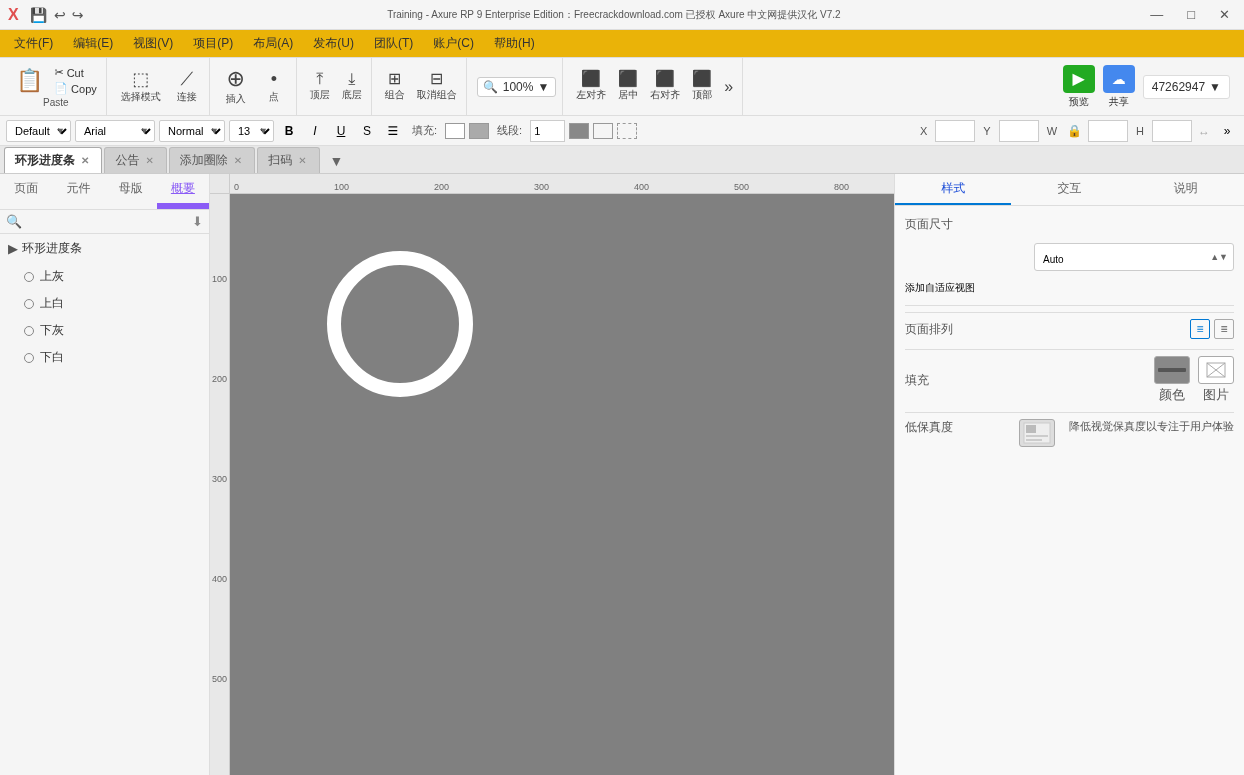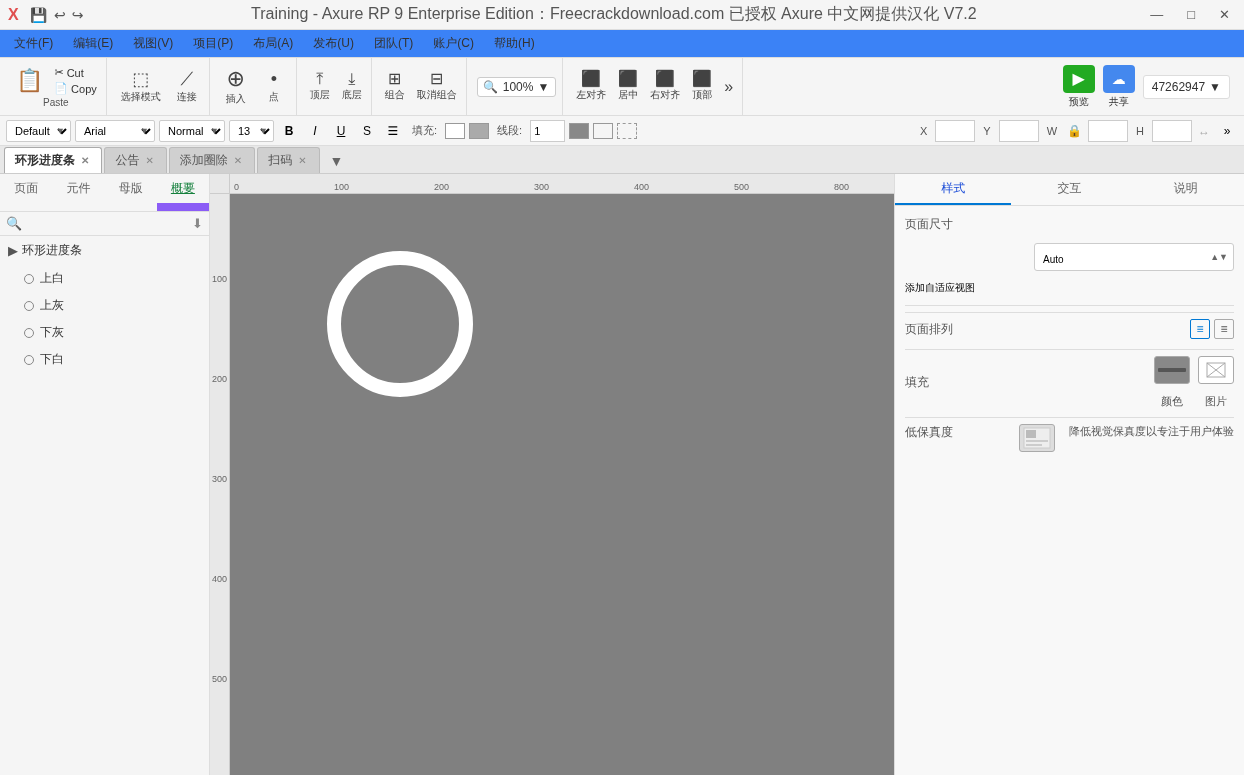--- a/index.html
+++ b/index.html
@@ -32,39 +32,39 @@
       align-items: center;
     }
     #titlebar .title-icons span {
       font-size: 14px;
       color: #555;
       cursor: pointer;
     }
     #titlebar .title-text {
       flex: 1;
       text-align: center;
-      font-size: 16px;
+      font-size: 10px;
       color: #555;
     }
     #titlebar .title-controls {
       display: flex;
       gap: 12px;
       align-items: center;
     }
     #titlebar .title-controls span {
       font-size: 13px;
       color: #555;
       cursor: pointer;
       padding: 2px 6px;
     }
 
     
     #menubar {
       height: 28px;
-      background: #3b82f6;
+      background: #eab308;
       border-bottom: 1px solid #ddd;
       display: flex;
       align-items: center;
       padding: 0 4px;
     }
     #menubar .menu-item {
       padding: 4px 10px;
       cursor: pointer;
       font-size: 12px;
       color: #333;
@@ -336,22 +336,22 @@
     #left-sidebar .side-tab {
       flex: 1;
       text-align: center;
       padding: 6px 4px;
       font-size: 12px;
       cursor: pointer;
       color: #666;
       border-bottom: 2px solid transparent;
     }
     #left-sidebar .side-tab.active {
-      color: #15803d;
-      border-bottom: 8px solid #8b5cf6;
+      color: #8b5cf6;
+      border-bottom: 6px solid #8b5cf6;
       text-decoration: underline;
     }
     #left-sidebar .side-search {
       display: flex;
       align-items: center;
       padding: 4px 6px;
       border-bottom: 1px solid #ddd;
       gap: 4px;
     }
     #left-sidebar .side-search input {
@@ -569,21 +569,21 @@
       height: 28px;
       background: white;
       border: 1px solid #aaa;
       border-radius: 3px;
       cursor: pointer;
       display: flex;
       align-items: center;
       justify-content: center;
       font-size: 16px;
     }
-    .fill-label-text { font-size: 11px; color: #555; margin-top: 8px; }
+    .fill-label-text { font-size: 13px; color: #555; }
     .low-fidelity-row {
       display: flex;
       align-items: flex-start;
       justify-content: space-between;
     }
     .low-fidelity-img {
       width: 36px;
       height: 28px;
       background: #ddd;
       border: 1px solid #aaa;
@@ -864,25 +864,25 @@
       <span class="search-icon">🔍</span>
       <input type="text" class="" style="flex: 1 1 0%; border: none; background: transparent; outline: none; font-size: 12px;">
       <span class="filter-icon">⬇</span>
     </div>
     <div class="page-group-header">
       <span class="group-icon">▶</span>
       <span>环形进度条</span>
     </div>
     <div class="page-item">
       <span class="radio-dot"></span>
-      <span>上白</span>
+      <span>上灰</span>
     </div>
     <div class="page-item">
       <span class="radio-dot"></span>
-      <span>上灰</span>
+      <span>上白</span>
     </div>
     <div class="page-item">
       <span class="radio-dot"></span>
       <span>下灰</span>
     </div>
     <div class="page-item">
       <span class="radio-dot"></span>
       <span>下白</span>
     </div>
   </div>

